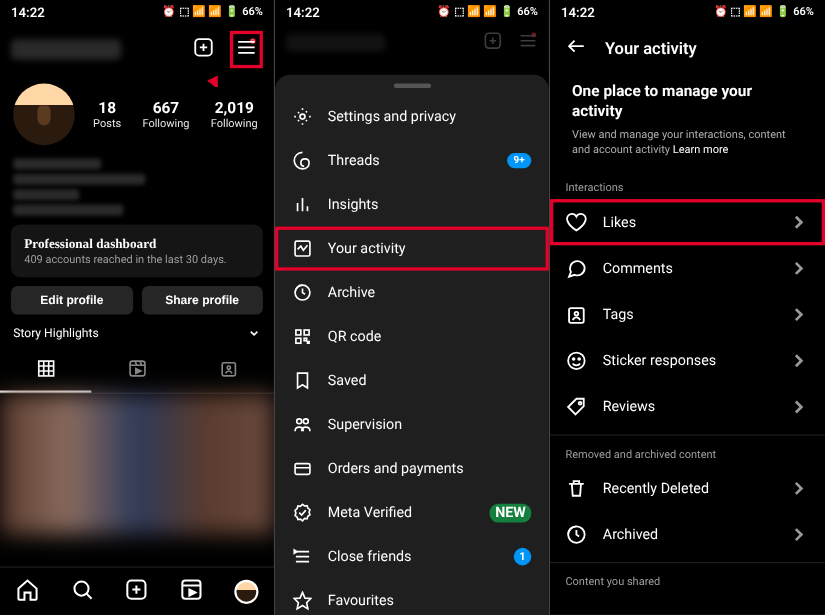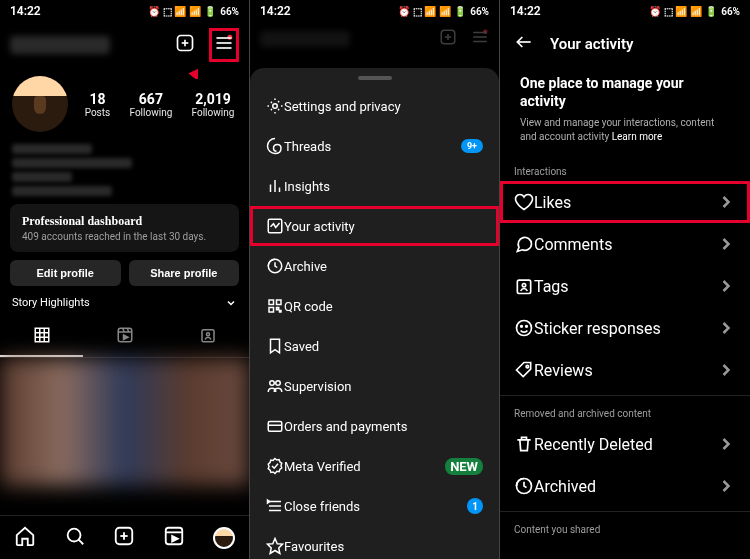--- a/index.html
+++ b/index.html
@@ -49,37 +49,37 @@
 
   .bottom-nav { position: absolute; bottom: 0; left: 0; right: 0; height: 44px; background: #000; display: flex; justify-content: space-around; align-items: center; border-top: 1px solid #222; }
   .bottom-nav svg { width: 22px; height: 22px; }
   .nav-avatar { width: 22px; height: 22px; border-radius: 50%; background: linear-gradient(#ffd7a6 0 40%, #2b1a0e 40%); border:2px solid #fff; }
 
   
   .p2-dim-header { display:flex; justify-content:space-between; align-items:center; padding:6px 10px; opacity:0.45; }
   .p2-dim-header .blurred-name { width: 90px; height: 16px; }
   .sheet { position:absolute; top:68px; left:0; right:0; bottom:0; background:#1f1f1f; border-top-left-radius:14px; border-top-right-radius:14px; padding-top:8px; }
   .handle { width:34px; height:4px; background:#555; border-radius:2px; margin:0 auto 6px; }
-  .menu-item { display:flex; align-items:center; padding:11px 16px; font-size:13px; position:relative; }
+  .menu-item { display:flex; align-items:center; gap:14px; padding:11px 16px; font-size:13px; position:relative; }
   .menu-item svg { width:18px; height:18px; flex-shrink:0; }
   .menu-item .txt { flex:1; }
   .badge { background:#0095f6; color:#fff; font-size:9px; font-weight:700; border-radius:10px; padding:2px 6px; }
   .badge-new { background:#15803d; color:#fff; font-size:13px; font-weight:700; border-radius:8px; padding:1px 5px; }
   .badge-dot { width:16px; height:16px; background:#0095f6; color:#fff; font-size:10px; font-weight:700; border-radius:50%; display:flex; align-items:center; justify-content:center; }
   .menu-highlight-row { outline:3px solid #e4002b; outline-offset:-3px; }
 
   
   .p3-header { display:flex; align-items:center; gap:16px; padding:10px 14px; }
   .p3-header .title { font-size:15px; font-weight:600; }
   .hero { text-align:left; padding:8px 20px 14px; }
   .hero .big { font-size:14px; font-weight:700; line-height:1.3; }
   .hero .desc { font-size:10px; color:#aeaeae; margin-top:6px; line-height:1.4; }
   .hero .desc .learn { color:#fff; font-weight:400; }
   .section-hdr { font-size:10px; color:#9e9e9e; padding:8px 14px 4px; }
-  .act-item { display:flex; align-items:center; padding:11px 14px; font-size:16px; }
+  .act-item { display:flex; align-items:center; gap:14px; padding:11px 14px; font-size:13px; }
   .act-item svg { width:20px; height:20px; flex-shrink:0; }
   .act-item .txt { flex:1; }
   .chev { width:12px; height:12px; }
   .likes-highlight { outline:3px solid #e4002b; outline-offset:-3px; }
   .divider { height:1px; background:#222; margin:4px 0; }
 </style>
 </head>
 <body>
 
 <div class="canvas">

